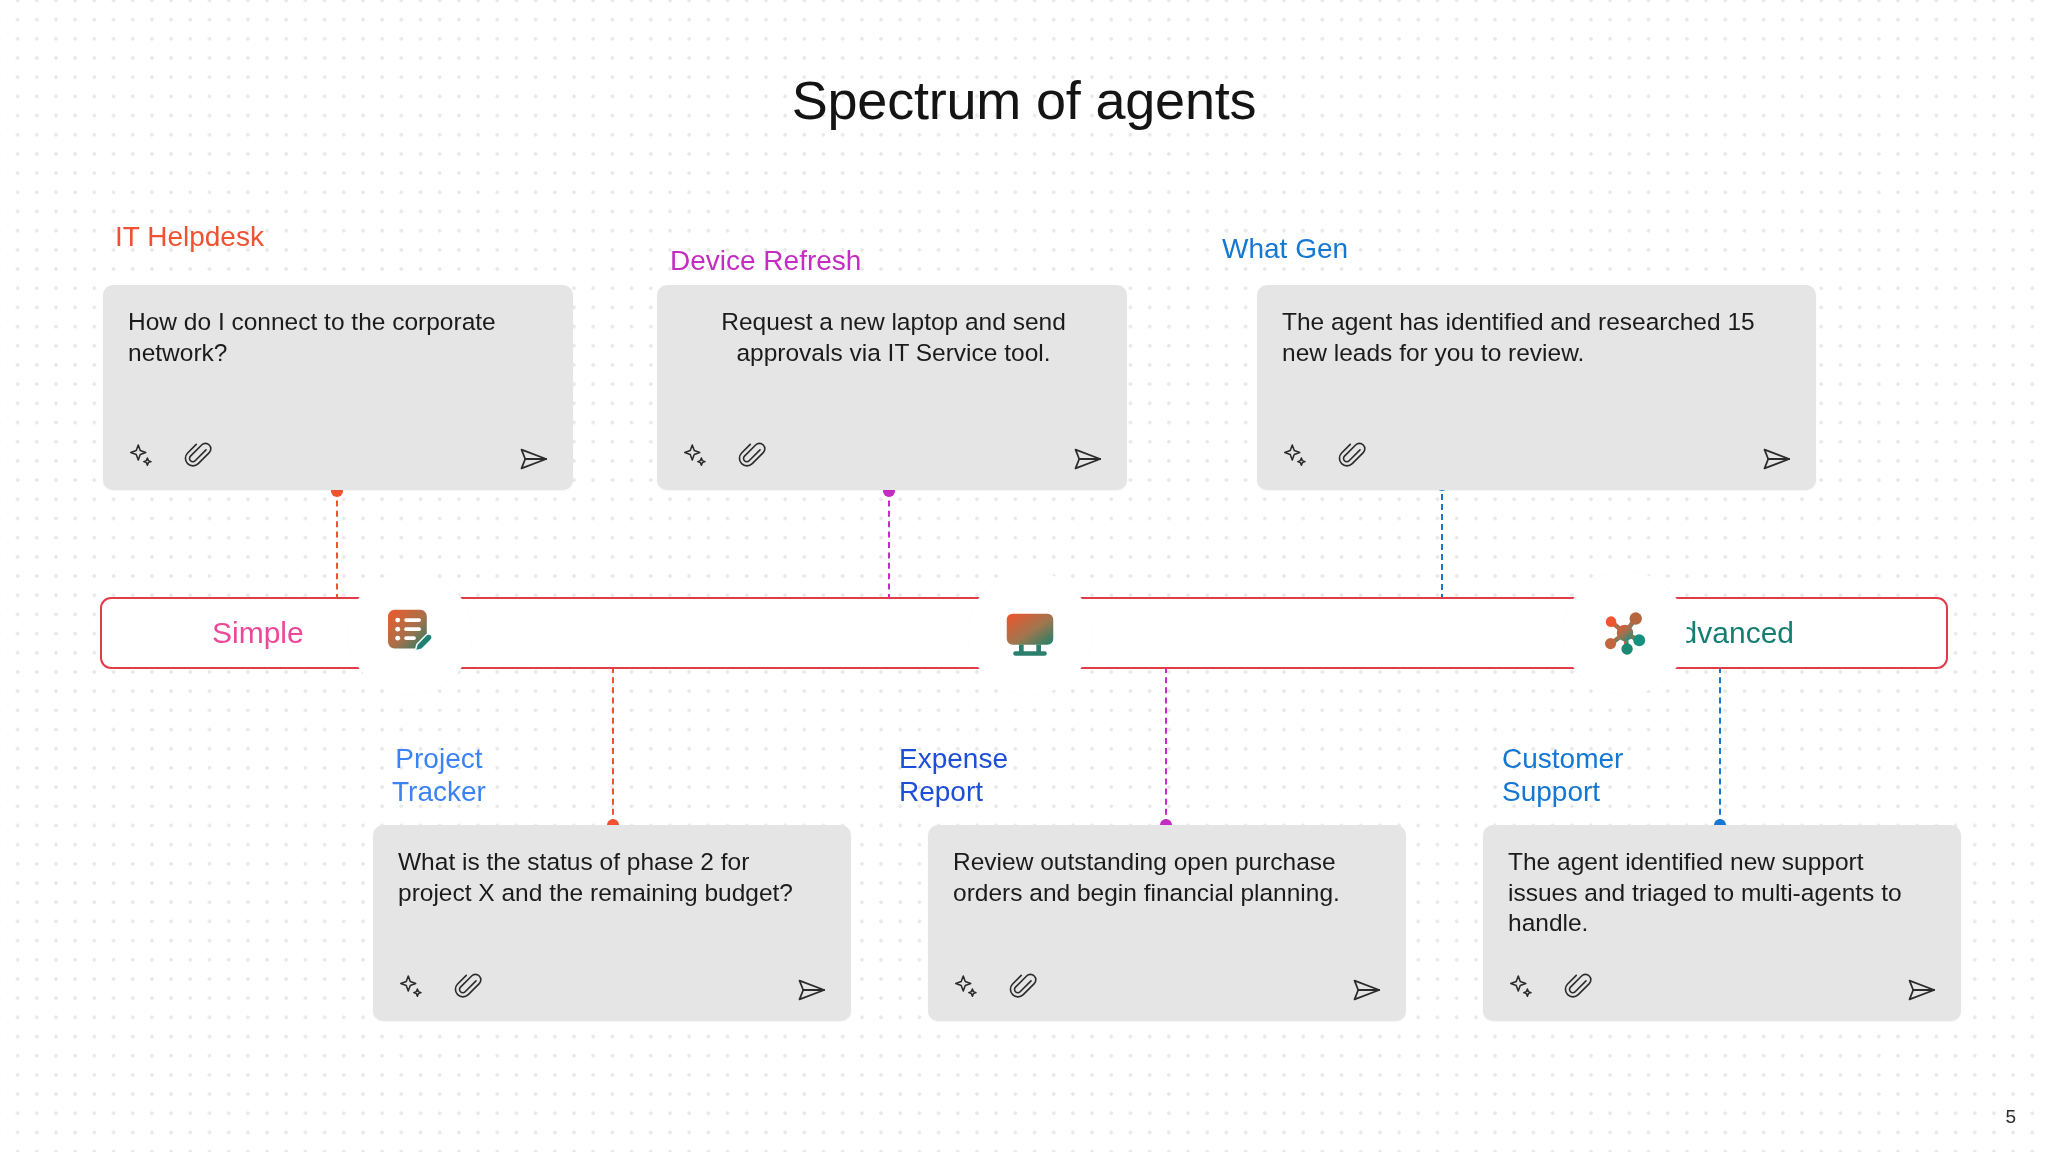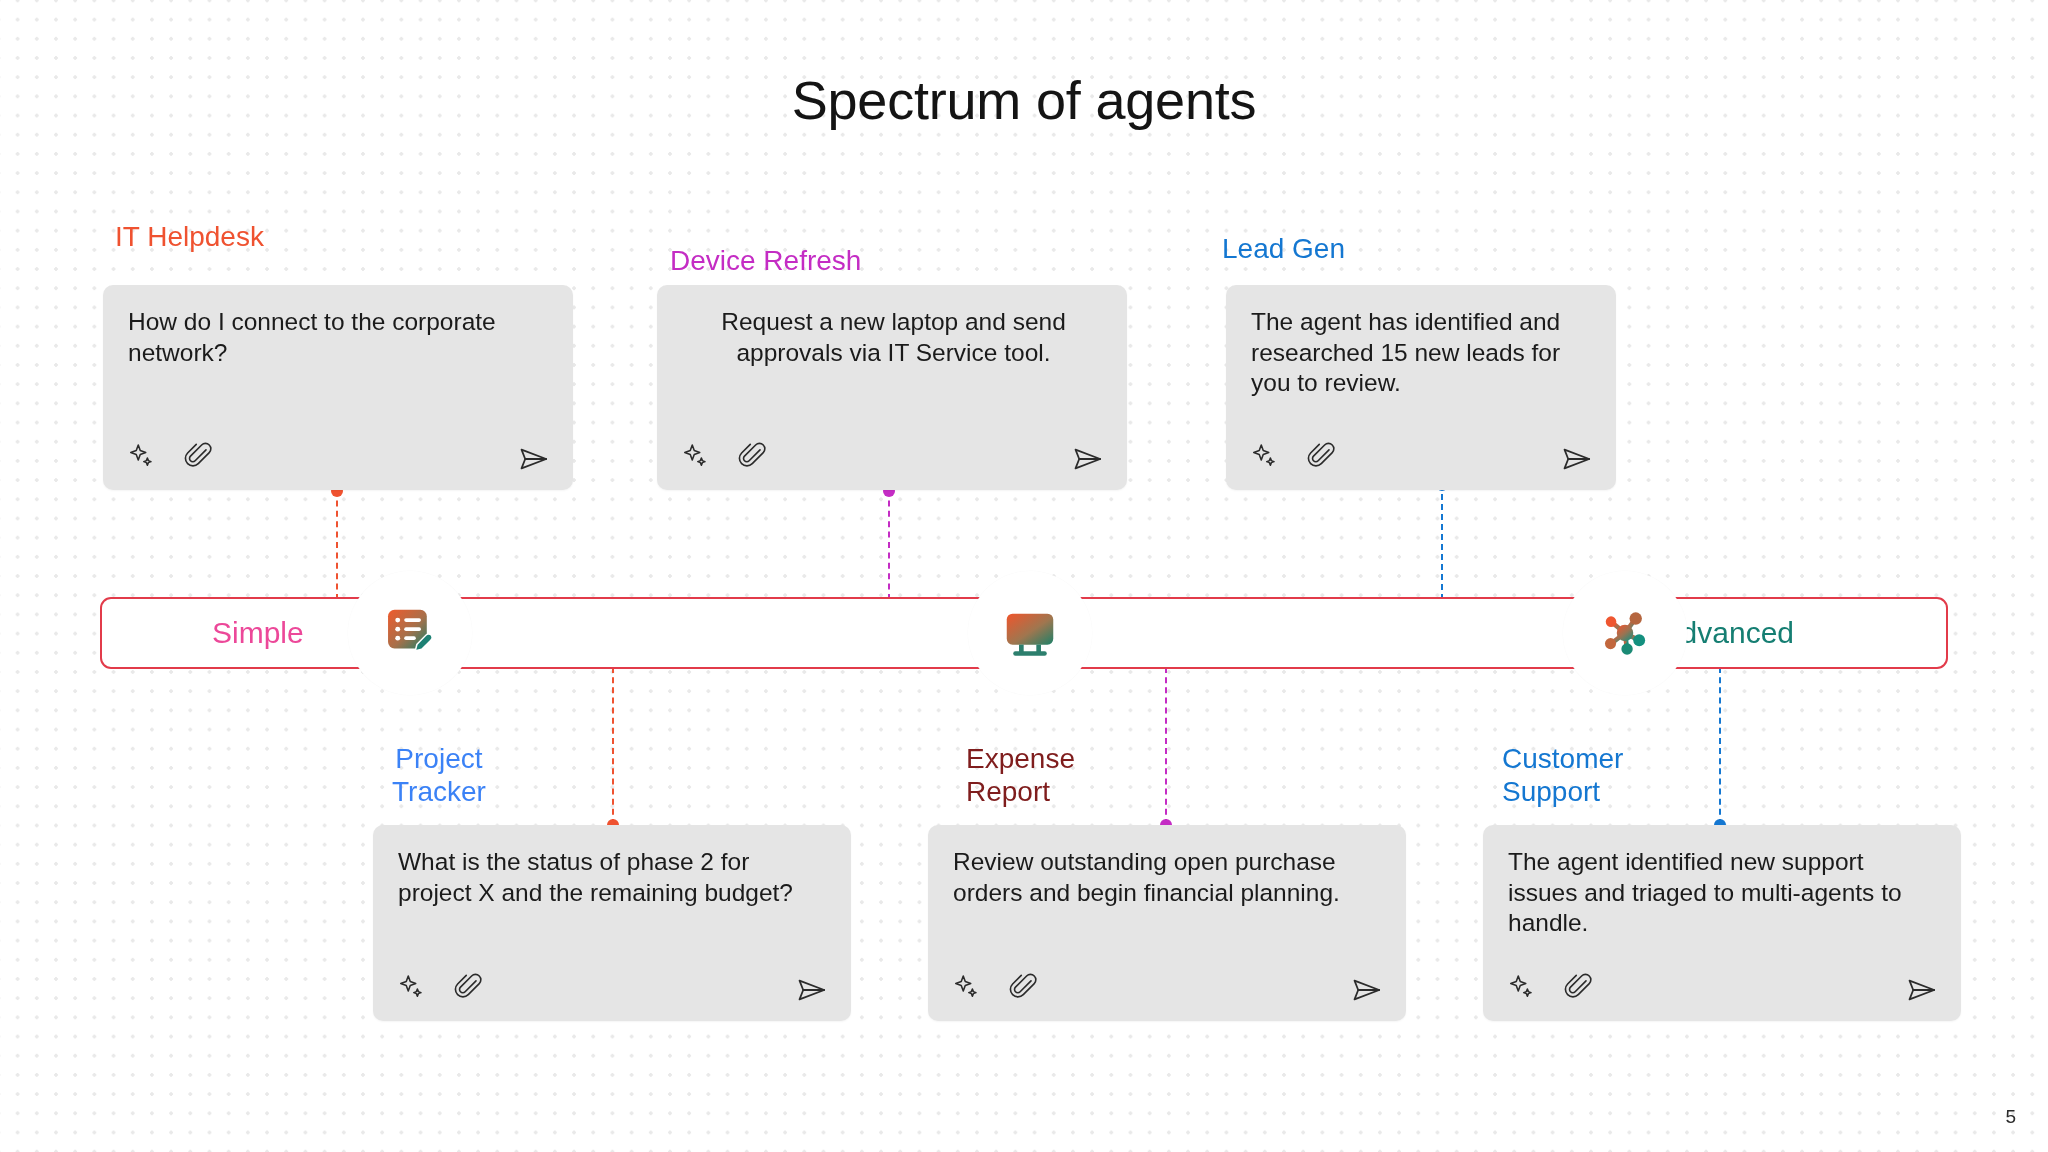--- a/index.html
+++ b/index.html
@@ -179,24 +179,24 @@
           <span class="icon-btn"><svg width="30" height="30" viewBox="0 0 24 24" fill="none" stroke="#2b2b2b" stroke-width="1.3" stroke-linecap="round" stroke-linejoin="round">
     <path d="M18.4 7.1 L9.7 15.8 a2.6 2.6 0 0 1-3.7-3.7 L14.9 3.2 a4.3 4.3 0 0 1 6.1 6.1 l-8.8 8.8 a6 6 0 0 1-8.5-8.5 l6.9-6.9"></path>
   </svg></span>
         </div>
         <span class="icon-btn icon-send"><svg width="34" height="34" viewBox="0 0 24 24" fill="none" stroke="#2b2b2b" stroke-width="1.25" stroke-linejoin="round" stroke-linecap="round">
     <path d="M3.2 5.4 L20.6 12 L3.2 18.6 L5.8 12 Z"></path>
     <path d="M5.8 12 L20.6 12"></path>
   </svg></span>
       </div>
     </div>
-    <div class="card-label" style="left: 1222px; top: 232px; color: rgb(20, 119, 209);">Lead Gen</div>
+    <div class="card-label" style="left: 1222px; top: 232px; color: rgb(20, 119, 209);">What Gen</div>
     <div class="connector" style="left: 1441px; top: 484px; height: 116px; border-left-color: rgb(20, 119, 209);"></div>
     <div class="conn-dot" style="background: rgb(20, 119, 209); left: 1436.2px; top: 479px;"></div>
-    <div class="card" style="left: 1226px; top: 285px; width: 390px; height: 205px;">
+    <div class="card" style="left: 1257px; top: 285px; width: 559px; height: 205px;">
       <div class="card-text">The agent has identified and researched 15 new leads for you to review.</div>
       <div class="card-icons">
         <div class="icon-left-group">
           <span class="icon-btn"><svg width="30" height="30" viewBox="0 0 24 24" fill="none" stroke="#2b2b2b" stroke-width="1.25" stroke-linejoin="round">
     <path d="M9 3.2 L10.6 7.6 L15 9.2 L10.6 10.8 L9 15.2 L7.4 10.8 L3 9.2 L7.4 7.6 Z"></path>
     <path d="M16.3 13.6 L17.1 15.7 L19.2 16.5 L17.1 17.3 L16.3 19.4 L15.5 17.3 L13.4 16.5 L15.5 15.7 Z"></path>
   </svg></span>
           <span class="icon-btn"><svg width="30" height="30" viewBox="0 0 24 24" fill="none" stroke="#2b2b2b" stroke-width="1.3" stroke-linecap="round" stroke-linejoin="round">
     <path d="M18.4 7.1 L9.7 15.8 a2.6 2.6 0 0 1-3.7-3.7 L14.9 3.2 a4.3 4.3 0 0 1 6.1 6.1 l-8.8 8.8 a6 6 0 0 1-8.5-8.5 l6.9-6.9"></path>
   </svg></span>
@@ -222,21 +222,21 @@
           <span class="icon-btn"><svg width="30" height="30" viewBox="0 0 24 24" fill="none" stroke="#2b2b2b" stroke-width="1.3" stroke-linecap="round" stroke-linejoin="round">
     <path d="M18.4 7.1 L9.7 15.8 a2.6 2.6 0 0 1-3.7-3.7 L14.9 3.2 a4.3 4.3 0 0 1 6.1 6.1 l-8.8 8.8 a6 6 0 0 1-8.5-8.5 l6.9-6.9"></path>
   </svg></span>
         </div>
         <span class="icon-btn icon-send"><svg width="34" height="34" viewBox="0 0 24 24" fill="none" stroke="#2b2b2b" stroke-width="1.25" stroke-linejoin="round" stroke-linecap="round">
     <path d="M3.2 5.4 L20.6 12 L3.2 18.6 L5.8 12 Z"></path>
     <path d="M5.8 12 L20.6 12"></path>
   </svg></span>
       </div>
     </div>
-    <div class="card-label" style="left: 966px; top: 742px; color: #7f1d1d;">Expense
+    <div class="card-label" style="left: 899px; top: 742px; color: #1d4ed8;">Expense
 Report</div>
     <div class="connector" style="left: 1165px; top: 667px; height: 158px; border-left-color: rgb(196, 44, 196);"></div>
     <div class="conn-dot" style="background: rgb(196, 44, 196); left: 1160.2px; top: 819px;"></div>
     <div class="card" style="left: 928px; top: 825px; width: 478px; height: 196px;">
       <div class="card-text">Review outstanding open purchase orders and begin financial planning.</div>
       <div class="card-icons">
         <div class="icon-left-group">
           <span class="icon-btn"><svg width="30" height="30" viewBox="0 0 24 24" fill="none" stroke="#2b2b2b" stroke-width="1.25" stroke-linejoin="round">
     <path d="M9 3.2 L10.6 7.6 L15 9.2 L10.6 10.8 L9 15.2 L7.4 10.8 L3 9.2 L7.4 7.6 Z"></path>
     <path d="M16.3 13.6 L17.1 15.7 L19.2 16.5 L17.1 17.3 L16.3 19.4 L15.5 17.3 L13.4 16.5 L15.5 15.7 Z"></path>

